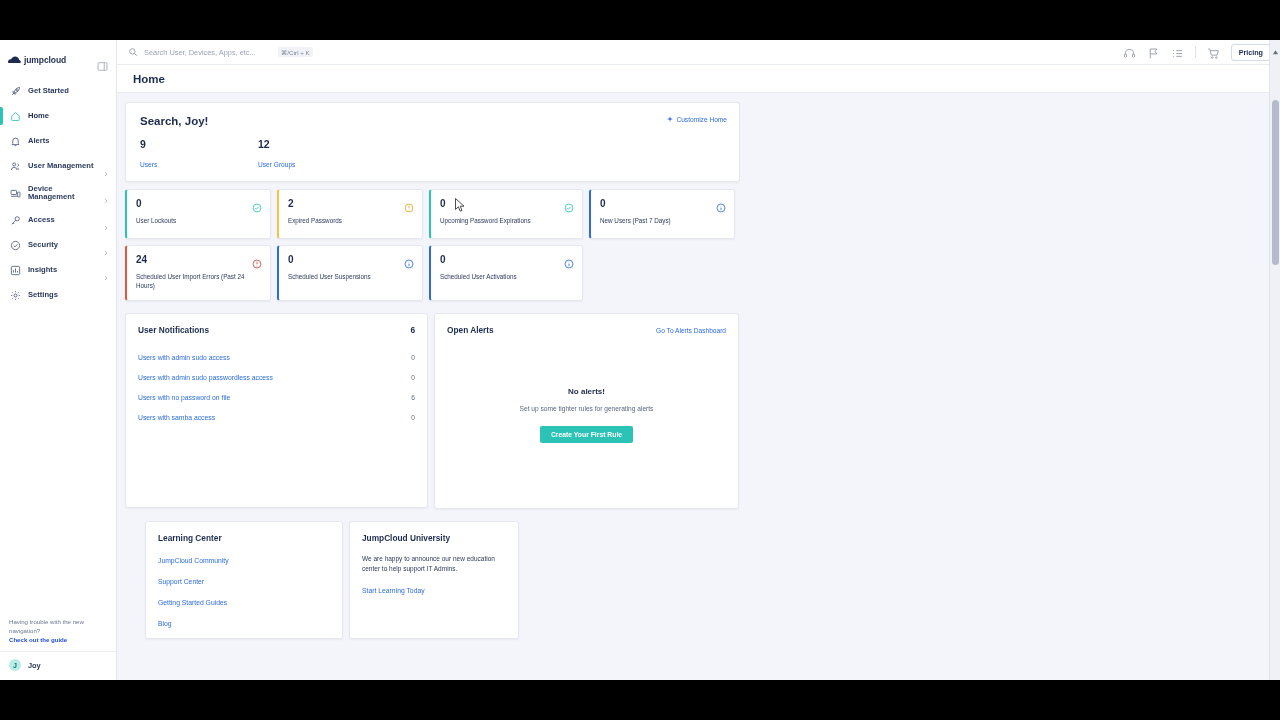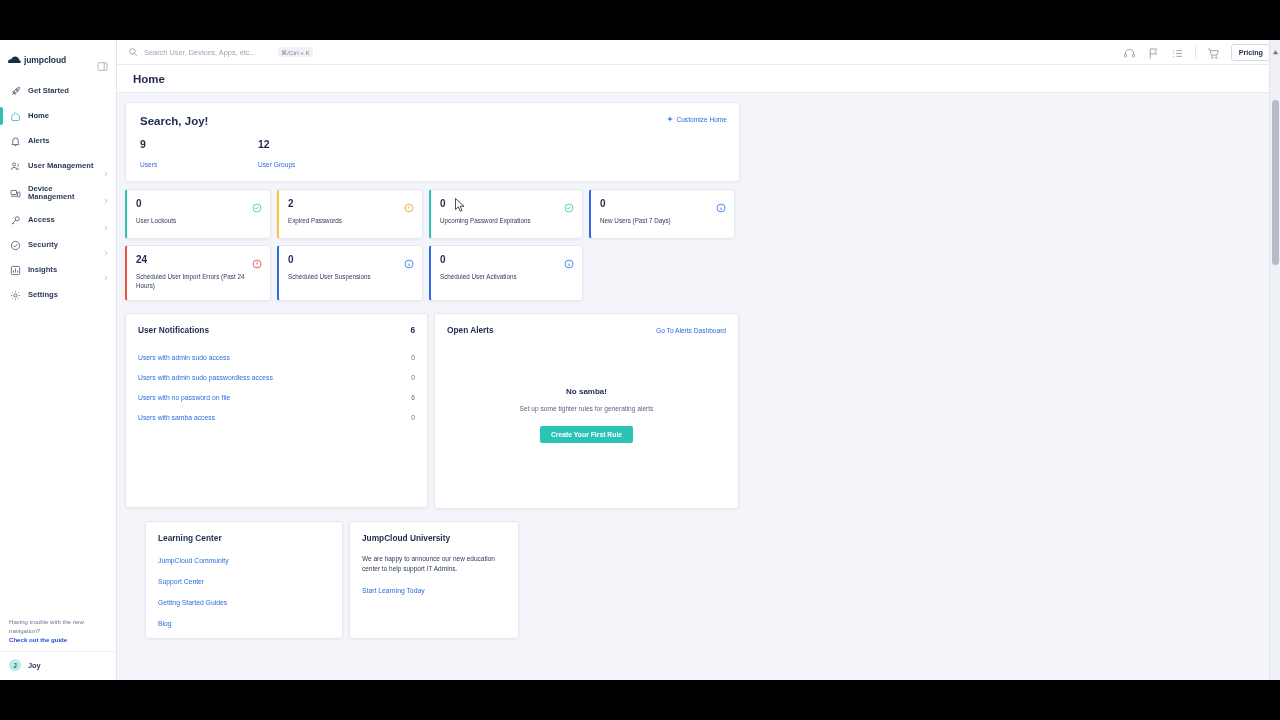--- a/index.html
+++ b/index.html
@@ -511,21 +511,21 @@
             </div>
           </div>
         </section>
 
         <section class="panel panel-alerts">
           <div class="panel-head">
             <span class="panel-title">Open Alerts</span>
             <span class="panel-link">Go To Alerts Dashboard</span>
           </div>
           <div class="alerts-empty">
-            <div class="alerts-empty-t">No samba!</div>
+            <div class="alerts-empty-t">No alerts!</div>
             <div class="alerts-empty-s">Set up some tighter rules for generating alerts</div>
             <button class="alerts-btn">Create Your First Rule</button>
           </div>
         </section>
       </div>
 
       <div class="bottom">
         <section class="card lc">
           <div class="b-title">Learning Center</div>
           <a class="b-link">JumpCloud Community</a>

